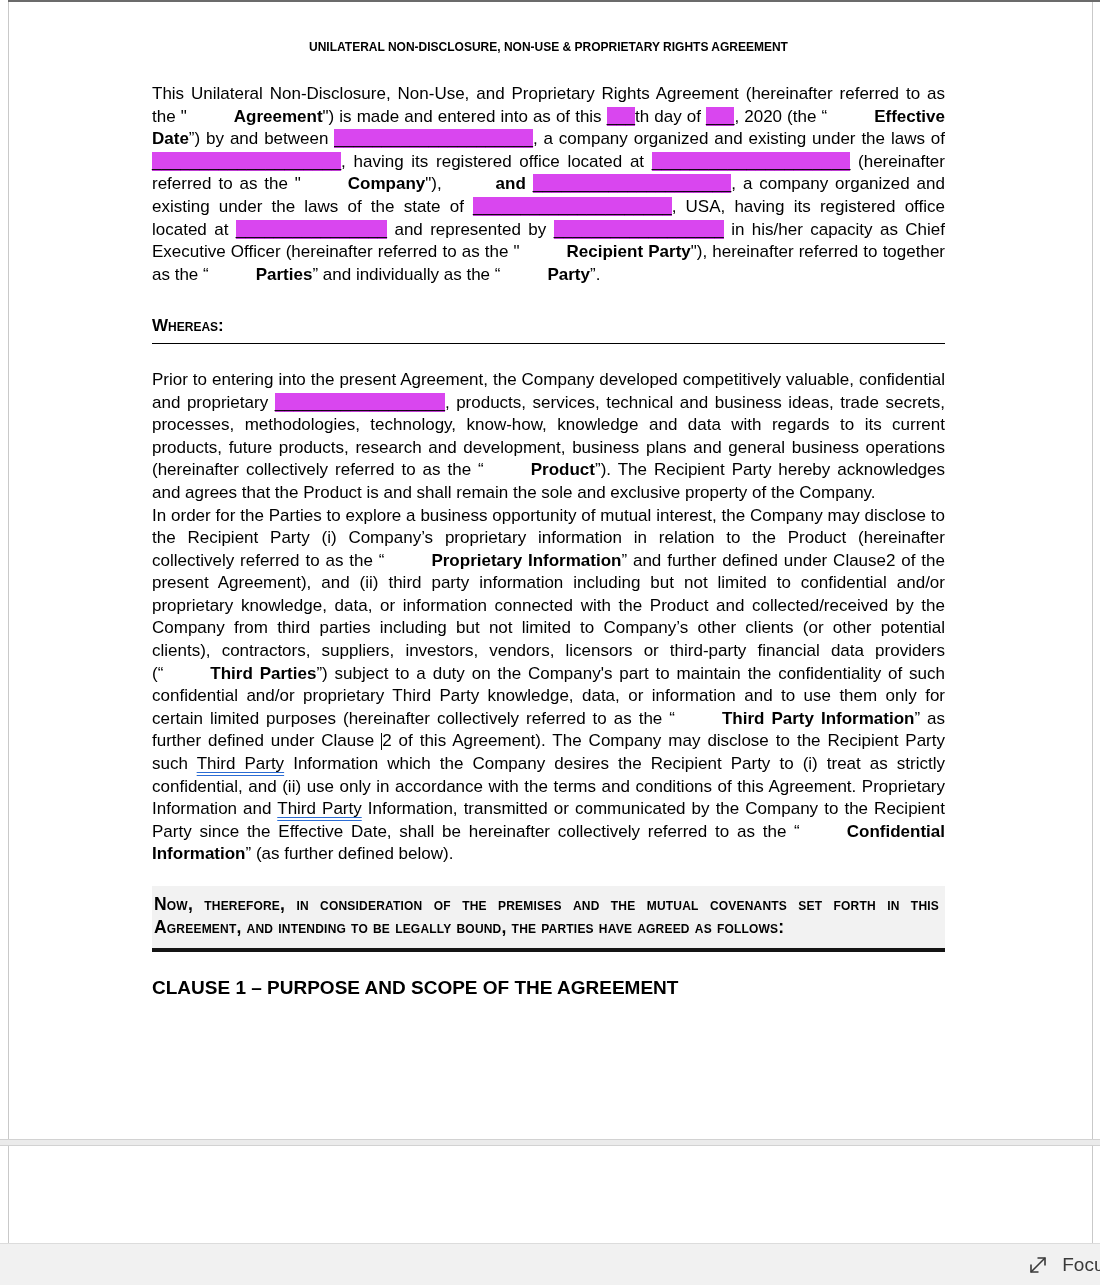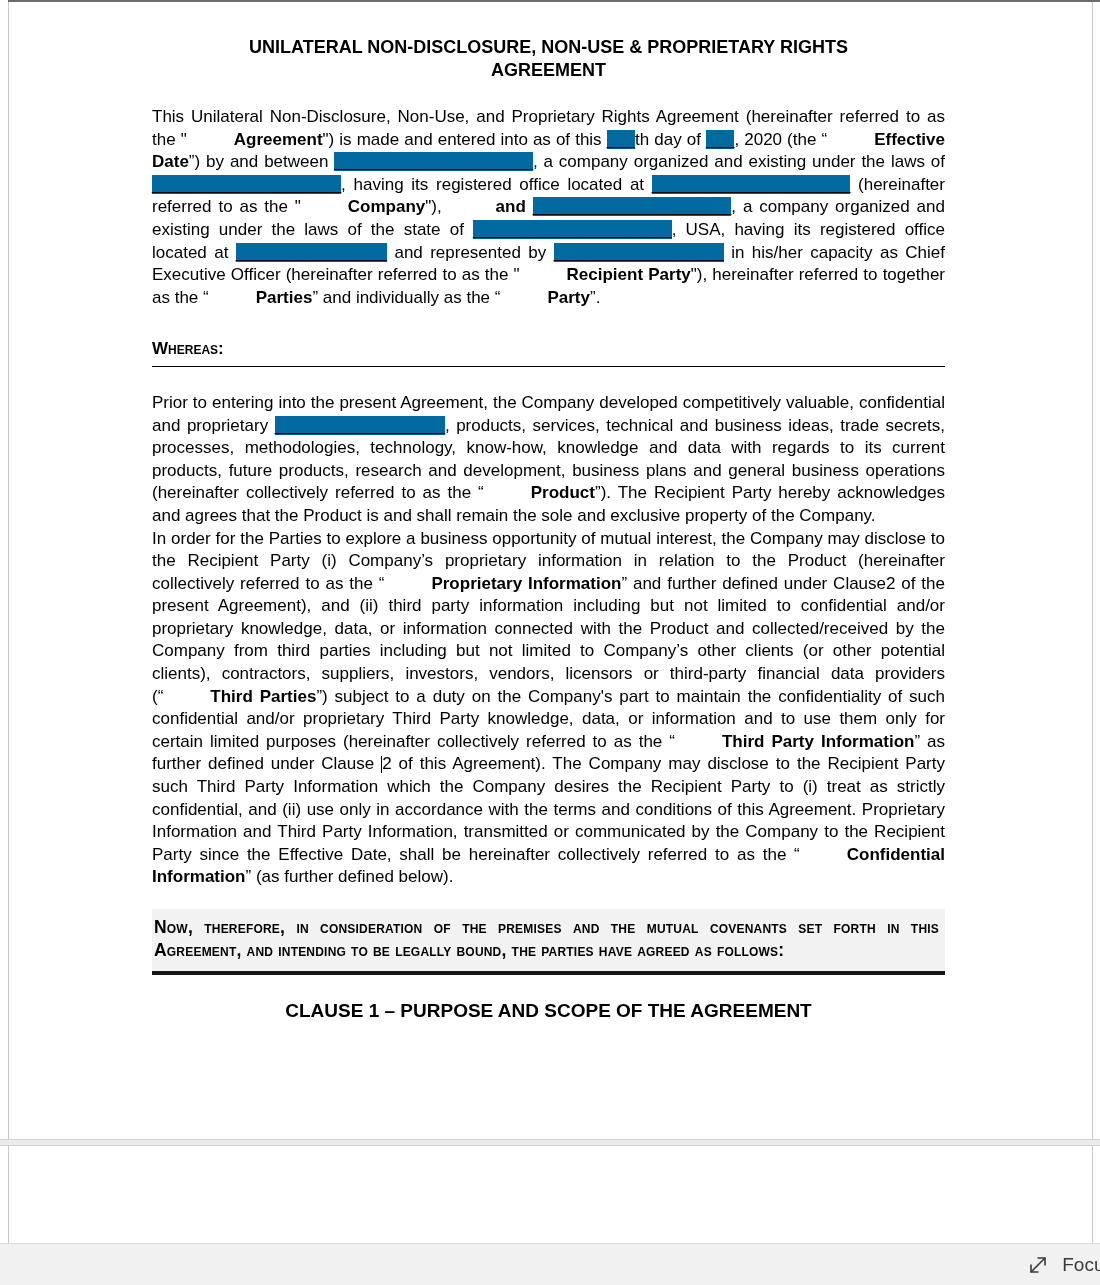--- a/index.html
+++ b/index.html
@@ -7,38 +7,38 @@
     position:relative;width:1100px;height:1285px;overflow:hidden;
     background:#ffffff;color:#000;
     font-family:"Liberation Sans",sans-serif;
   }
   .border-top{position:absolute;left:8px;right:0;top:0;height:2px;background:#6b6b6b;}
   .border-left{position:absolute;left:8px;top:2px;bottom:42px;width:1px;background:#c9c9c9;}
   .border-right{position:absolute;left:1092px;top:2px;bottom:42px;width:1px;background:#c9c9c9;}
 
   .content{position:absolute;left:152px;width:793px;top:36px;font-size:17px;line-height:22.6px;}
 
-  .doc-title{font-weight:bold;text-align:center;font-size:18px;line-height:23px;max-width:700px;margin:0 auto 24px auto;}
+  .doc-title{font-weight:bold;text-align:center;font-size:12px;line-height:23px;max-width:700px;margin:0 auto 24px auto;}
 
   p.para{margin:0;text-align:justify;}
   .b{font-weight:bold;margin-left:47px;}
-  .hl{background:#0369a1;}
+  .hl{background:#d946ef;}
   .sq{text-decoration-style:wavy;text-decoration-color:#e00000;text-decoration-thickness:1px;text-underline-offset:2px;}
-  .bl{text-decoration-style:double;text-decoration-color:#2b6cd4;text-underline-offset:3px;}
+  .bl{text-decoration:underline;text-decoration-style:double;text-decoration-color:#2b6cd4;text-underline-offset:3px;}
   .caret{display:inline-block;width:0;border-left:1.4px solid #000;height:1.02em;vertical-align:text-bottom;}
 
   .whereas{font-weight:bold;font-variant:small-caps;font-size:17px;border-bottom:1.5px solid #000;padding-bottom:5px;margin:29px 0 25px 0;}
 
   .p2{margin-bottom:24px;}
   .block{
     background:#f2f2f2;font-weight:bold;font-variant:small-caps;font-size:17.5px;
     letter-spacing:.2px;line-height:23px;text-align:justify;
     padding:7px 6px 9px 2px;border-bottom:4px solid #141414;margin:20px 0 24px 0;
   }
-  .clause-heading{font-weight:bold;font-size:19px;line-height:23px;margin:0 0 40px 0;text-align:center;}
+  .clause-heading{font-weight:bold;font-size:19px;line-height:23px;margin:0 0 40px 0;}
 
   .page-separator{
     position:absolute;left:0;width:1100px;top:1139px;height:7px;box-sizing:border-box;
     background:#ebebeb;border-top:1px solid #d2d2d2;border-bottom:1px solid #d2d2d2;
   }
 
   .status-bar{
     position:absolute;left:0;bottom:0;width:1100px;height:42px;box-sizing:border-box;
     background:#f1f1f1;border-top:1px solid #dcdcdc;
   }

